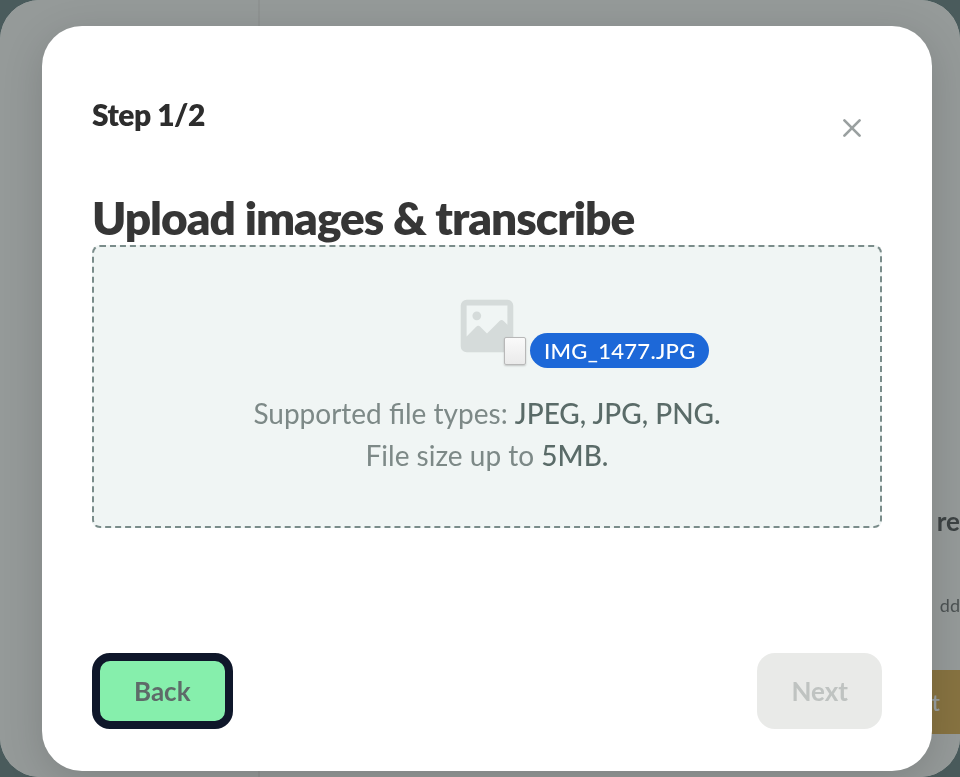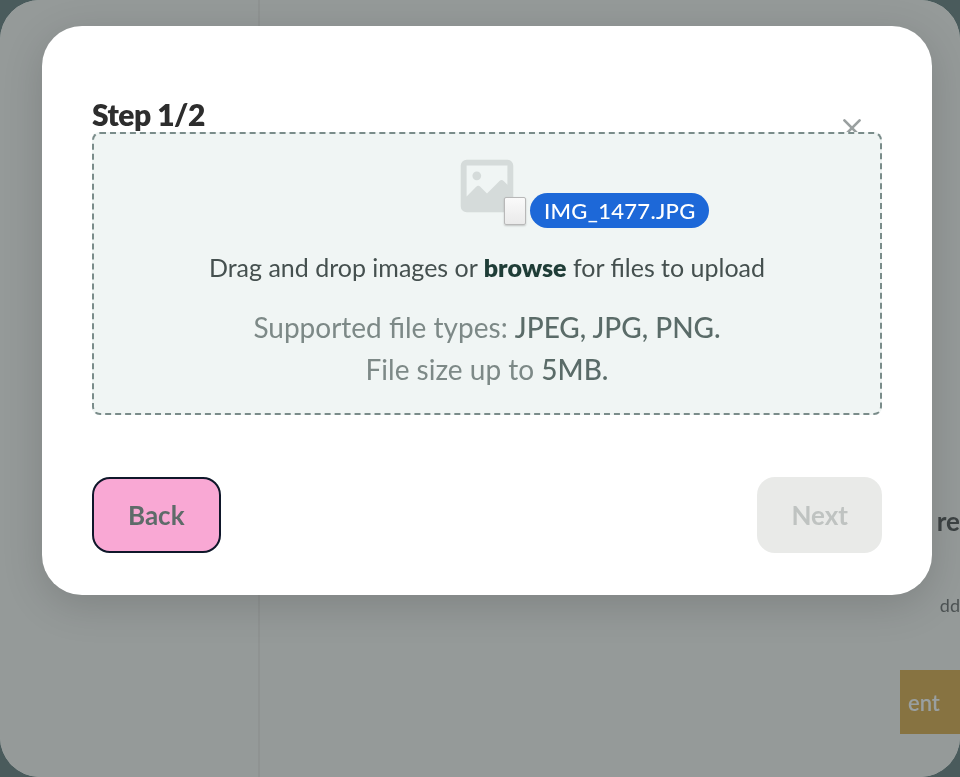--- a/index.html
+++ b/index.html
@@ -78,21 +78,21 @@
       height: 777px;
       background: rgba(70, 80, 82, 0.55);
       border-radius: 40px;
     }
     
     .modal {
       position: absolute;
       top: 26px;
       left: 42px;
       width: 890px;
-      height: 569px;
+      height: 745px;
       background: #ffffff;
       border-radius: 40px;
       padding: 70px 50px 50px 50px;
       box-shadow: 0 10px 40px rgba(0,0,0,0.15);
     }
     
     .modal-step {
       font-size: 30px;
       font-weight: 800;
       color: #2d2d2d;
@@ -214,22 +214,22 @@
       padding: 0 34px;
       cursor: pointer;
       display: flex;
       align-items: center;
       justify-content: center;
       border: none;
       font-family: inherit;
     }
     
     .btn-back {
-      background: #f9a8d4;
-      border: 2px solid #0f172a;
+      background: #86efac;
+      border: 8px solid #0f172a;
       color: #5e6b69;
     }
     
     .btn-next {
       background: #e9eae8;
       color: #bfc3c1;
       margin-left: 31px;
     }
   </style>
 </head>
@@ -247,35 +247,33 @@
 <div class="modal">
   <div class="modal-step">Step 1/2</div>
 
   <div class="modal-close">
     <svg width="26" height="26" viewBox="0 0 24 24" fill="none" stroke="currentColor" stroke-width="2.5" stroke-linecap="round">
       <line x1="5" y1="5" x2="19" y2="19"></line>
       <line x1="19" y1="5" x2="5" y2="19"></line>
     </svg>
   </div>
 
+  <h1 class="modal-title">Upload images &amp; transcribe</h1>
 
   <div class="dropzone">
     <div class="image-icon-wrap">
       <svg class="image-icon" width="70" height="70" viewBox="0 0 24 24" fill="currentColor">
         <path d="M5 3h14a2 2 0 0 1 2 2v14a2 2 0 0 1-2 2H5a2 2 0 0 1-2-2V5a2 2 0 0 1 2-2zm0 2v10.59l3.3-3.3a1 1 0 0 1 1.4 0l2.3 2.3 4.3-4.3a1 1 0 0 1 1.4 0L19 11.59V5H5zm3.5 2A1.5 1.5 0 1 1 7 8.5 1.5 1.5 0 0 1 8.5 7z" opacity="0.85"></path>
       </svg>
       <div class="file-pill-wrap">
         <span class="file-thumb"></span>
         <span class="file-pill">IMG_1477.JPG</span>
       </div>
     </div>
 
-    <div class="dropzone-main-text">
-      <span>Drag and drop images or </span><span class="browse-link">browse</span><span> for files to upload</span>
-    </div>
 
     <div class="dropzone-sub-text">
       <span>Supported file types: </span><span class="emph">JPEG, JPG, PNG.</span><br>
       <span>File size up to </span><span class="emph">5MB.</span>
     </div>
   </div>
 
   <div class="modal-footer">
     <button class="btn btn-back">Back</button>
     <button class="btn btn-next">Next</button>

